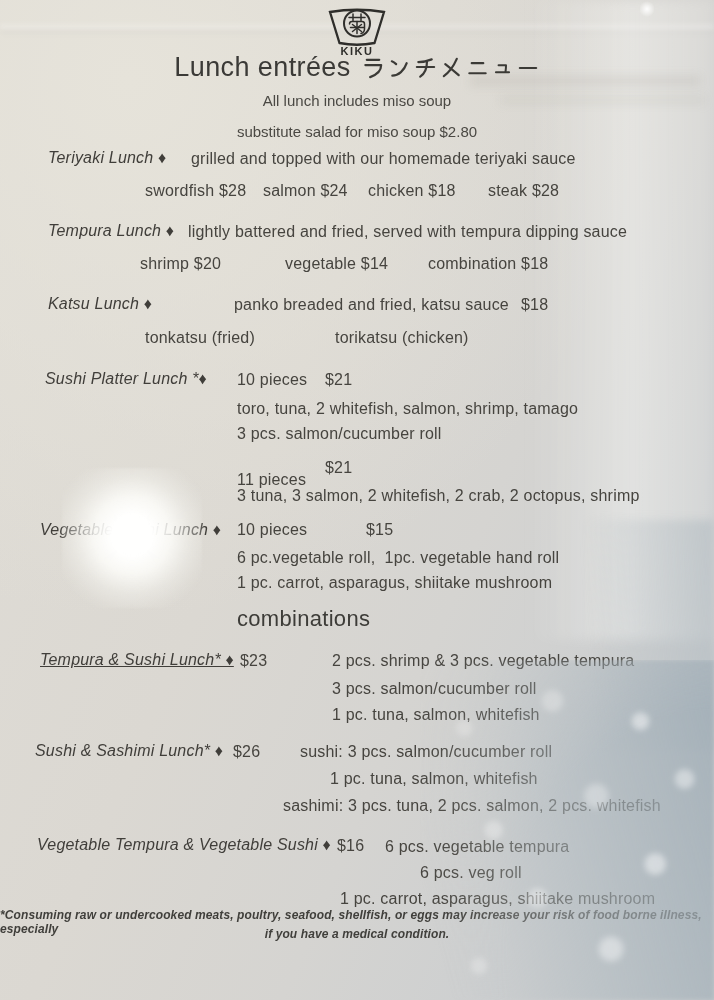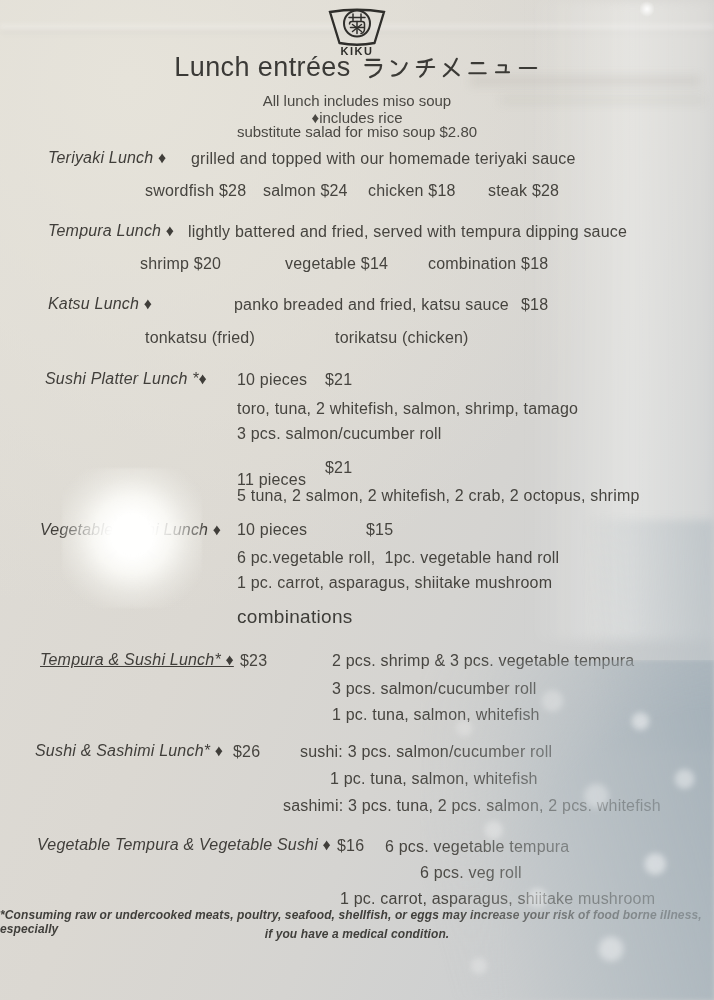--- a/index.html
+++ b/index.html
@@ -11,21 +11,21 @@
       linear-gradient(113deg,#e0ddd6 0%,#dbd8d2 40%,#d5d4d1 62%,#cdcfd0 80%,#c4c9cc 100%);
   }
   .t{position:absolute;color:#46443f;font-size:16px;white-space:pre;letter-spacing:.2px;}
   .name{font-style:italic;color:#403e3a;}
   .center-row{position:absolute;left:0;width:714px;display:flex;justify-content:center;}
   .title-latin{font-size:27px;color:#3b3a37;letter-spacing:.4px;}
   .kana{display:flex;align-items:center;gap:3px;}
   .kana svg{display:block;}
   .kana path{fill:none;stroke:#3b3a36;stroke-width:2.3;stroke-linecap:round;stroke-linejoin:round;}
   .note{font-size:15px;color:#4a4843;}
-  .heading-comb{font-size:19px;color:#3d3c38;letter-spacing:.3px;}
+  .heading-comb{font-size:22px;color:#3d3c38;letter-spacing:.3px;}
   .disclaimer{font-size:12px;font-style:italic;font-weight:bold;color:#403f3b;letter-spacing:.1px;}
   .sr{position:absolute;width:1px;height:1px;overflow:hidden;clip-path:inset(50%);}
   .overlay{position:absolute;pointer-events:none;}
   .glare-blob{
     left:62px;top:468px;width:140px;height:140px;z-index:6;
     background:
       radial-gradient(circle at 50% 48%, rgba(255,255,254,1) 0 20%, rgba(255,255,252,.8) 38%,
         rgba(250,250,246,.38) 58%, rgba(244,243,238,.16) 72%, transparent 82%);
     filter:blur(1px);
   }
@@ -124,23 +124,20 @@
           </svg>
         <svg width="24" height="23" viewBox="0 0 24 24">
             <path d="M3.5 12.5 H20.5"></path>
           </svg>
       </span>
     </div>
 
     <div class="center-row note" style="top:92px;">
         <span>All lunch includes miso soup</span>
       </div>
-    <div class="center-row note" style="top:109px;">
-        <span>♦includes rice</span>
-      </div>
     <div class="center-row note" style="top:123px;">
         <span>substitute salad for miso soup $2.80</span>
       </div>
 
     <div class="t name" style="left:48px;top:149px;">Teriyaki Lunch ♦</div>
     <div class="t" style="left:191px;top:150px;">grilled and topped with our homemade teriyaki sauce</div>
     <div class="t" style="left:145px;top:182px;">swordfish $28</div>
     <div class="t" style="left:263px;top:182px;">salmon $24</div>
     <div class="t" style="left:368px;top:182px;">chicken $18</div>
     <div class="t" style="left:488px;top:182px;">steak $28</div>
@@ -158,21 +155,21 @@
     <div class="t" style="left:335px;top:329px;">torikatsu (chicken)</div>
 
     <div class="t name" style="left:45px;top:370px;">Sushi Platter Lunch *♦</div>
     <div class="t" style="left:237px;top:371px;">10 pieces</div>
     <div class="t" style="left:325px;top:371px;">$21</div>
     <div class="t" style="left:237px;top:400px;">toro, tuna, 2 whitefish, salmon, shrimp, tamago</div>
     <div class="t" style="left:237px;top:425px;">3 pcs. salmon/cucumber roll</div>
 
     <div class="t" style="left:237px;top:471px;">11 pieces</div>
     <div class="t" style="left:325px;top:459px;">$21</div>
-    <div class="t" style="left:237px;top:487px;">5 tuna, 2 salmon, 2 whitefish, 2 crab, 2 octopus, shrimp</div>
+    <div class="t" style="left:237px;top:487px;">3 tuna, 3 salmon, 2 whitefish, 2 crab, 2 octopus, shrimp</div>
 
     <div class="t name" style="left:40px;top:521px;">Vegetable Sushi Lunch ♦</div>
     <div class="t" style="left:237px;top:521px;">10 pieces</div>
     <div class="t" style="left:322px;top:521px;margin-left:44px;">$15</div>
     <div class="t" style="left:237px;top:549px;">6 pc.vegetable roll,  1pc. vegetable hand roll</div>
     <div class="t" style="left:237px;top:574px;">1 pc. carrot, asparagus, shiitake mushroom</div>
 
     <div class="t heading-comb" style="left:237px;top:606px;">combinations</div>
 
     <div class="t name" style="left:40px;top:651px;text-decoration:underline;">Tempura &amp; Sushi Lunch* ♦</div>

